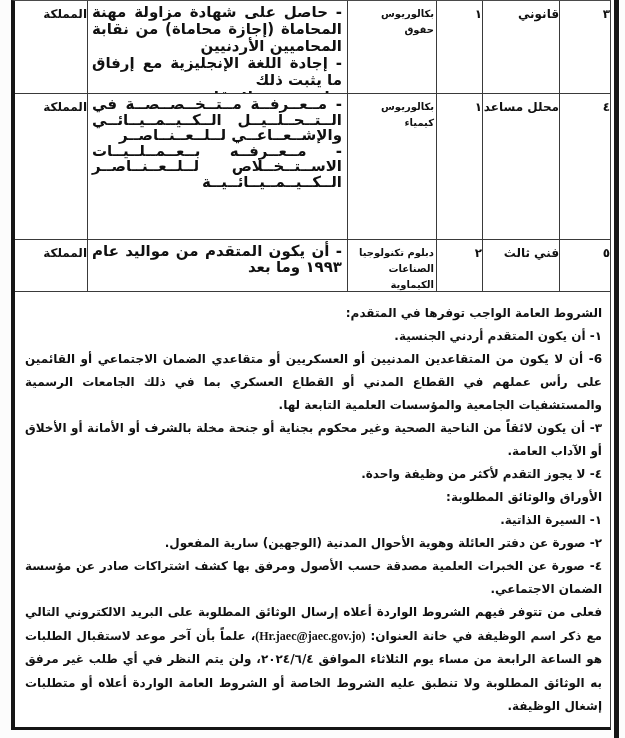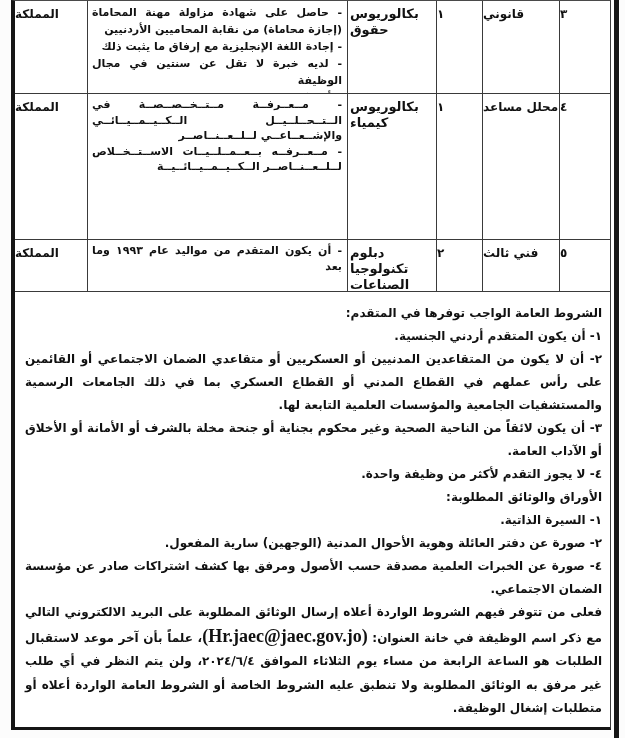--- a/index.html
+++ b/index.html
@@ -36,51 +36,51 @@
     display: grid;
     grid-template-columns: 51px 77px 46px 89px 1fr 72px;
     border-bottom: 1px solid #3a3a3a;
     overflow: hidden;
   }
   .r1 { height: 93px; }
   .r2 { height: 146px; }
   .r3 { height: 52px; }
   .cell {
     border-left: 1px solid #3a3a3a;
-    text-align: left;
+    text-align: right;
     padding-top: 5px;
     font-size: 12px;
     font-weight: 700;
     line-height: 17px;
     overflow: hidden;
   }
-  .cell.qual { font-size: 13px; line-height: 16px; padding-right: 2px; padding-left: 2px; }
+  .cell.qual { font-size: 10px; line-height: 16px; padding-right: 2px; padding-left: 2px; }
   .cell.loc { border-left: none; }
   .cell.req-cell { text-align: right; padding: 3px 5px 0 4px; }
   .req {
-    font-size: 11px;
+    font-size: 15px;
     font-weight: 700;
     line-height: 17px;
     text-align: justify;
   }
   .r2 .req { line-height: 15.6px; }
   .r3 .req { line-height: 16px; }
 
   
   .conditions {
     padding: 10px 8px 0 10px;
     font-size: 12px;
     font-weight: 700;
   }
   .sec-heading { line-height: 23px; }
   .cond { line-height: 23px; text-align: justify; }
   .closing { margin: 0; line-height: 23.5px; text-align: justify; }
   .email {
     font-family: "Liberation Serif", serif;
-    font-size: 18px;
+    font-size: 12px;
     font-weight: 700;
     unicode-bidi: embed;
   }
 </style>
 </head>
 <body>
 
 <div class="page">
   <div class="col-rule"></div>
 
@@ -124,21 +124,21 @@
           </div>
         <div class="cell loc">المملكة</div>
       </div>
 
     </div>
 
     <div class="conditions">
       <div class="sec-heading">الشروط العامة الواجب توفرها في المتقدم:</div>
       <div class="cond-list">
           <div class="cond">١- أن يكون المتقدم أردني الجنسية.</div>
-          <div class="cond">٢- أن لا يكون من المتقاعدين المدنيين أو العسكريين أو متقاعدي الضمان الاجتماعي أو القائمين على رأس عملهم في القطاع المدني أو القطاع العسكري بما في ذلك الجامعات الرسمية والمستشفيات الجامعية والمؤسسات العلمية التابعة لها.</div>
+          <div class="cond">6- أن لا يكون من المتقاعدين المدنيين أو العسكريين أو متقاعدي الضمان الاجتماعي أو القائمين على رأس عملهم في القطاع المدني أو القطاع العسكري بما في ذلك الجامعات الرسمية والمستشفيات الجامعية والمؤسسات العلمية التابعة لها.</div>
           <div class="cond">٣- أن يكون لائقاً من الناحية الصحية وغير محكوم بجناية أو جنحة مخلة بالشرف أو الأمانة أو الأخلاق أو الآداب العامة.</div>
           <div class="cond">٤- لا يجوز التقدم لأكثر من وظيفة واحدة.</div>
         </div>
 
       <div class="sec-heading">الأوراق والوثائق المطلوبة:</div>
       <div class="cond-list">
           <div class="cond">١- السيرة الذاتية.</div>
           <div class="cond">٢- صورة عن دفتر العائلة وهوية الأحوال المدنية (الوجهين) سارية المفعول.</div>
           <div class="cond">٤- صورة عن الخبرات العلمية مصدقة حسب الأصول ومرفق بها كشف اشتراكات صادر عن مؤسسة الضمان الاجتماعي.</div>
         </div>

